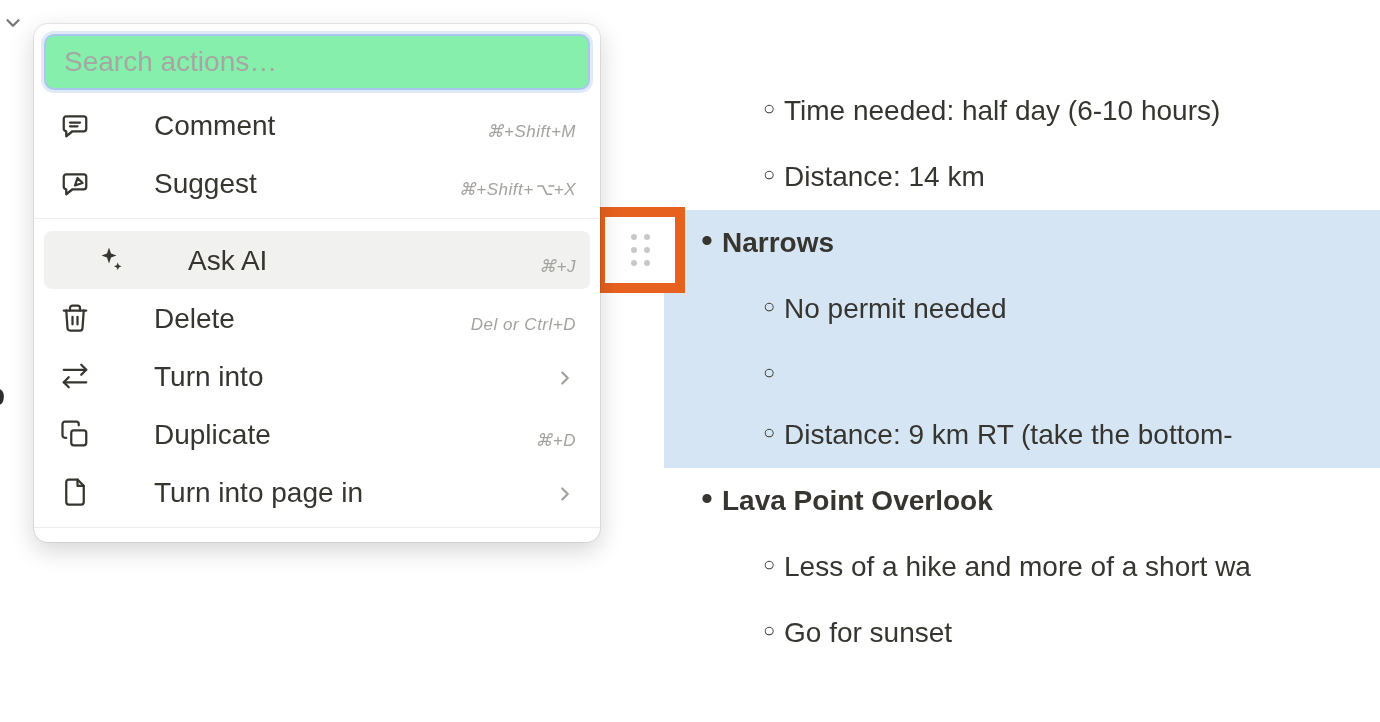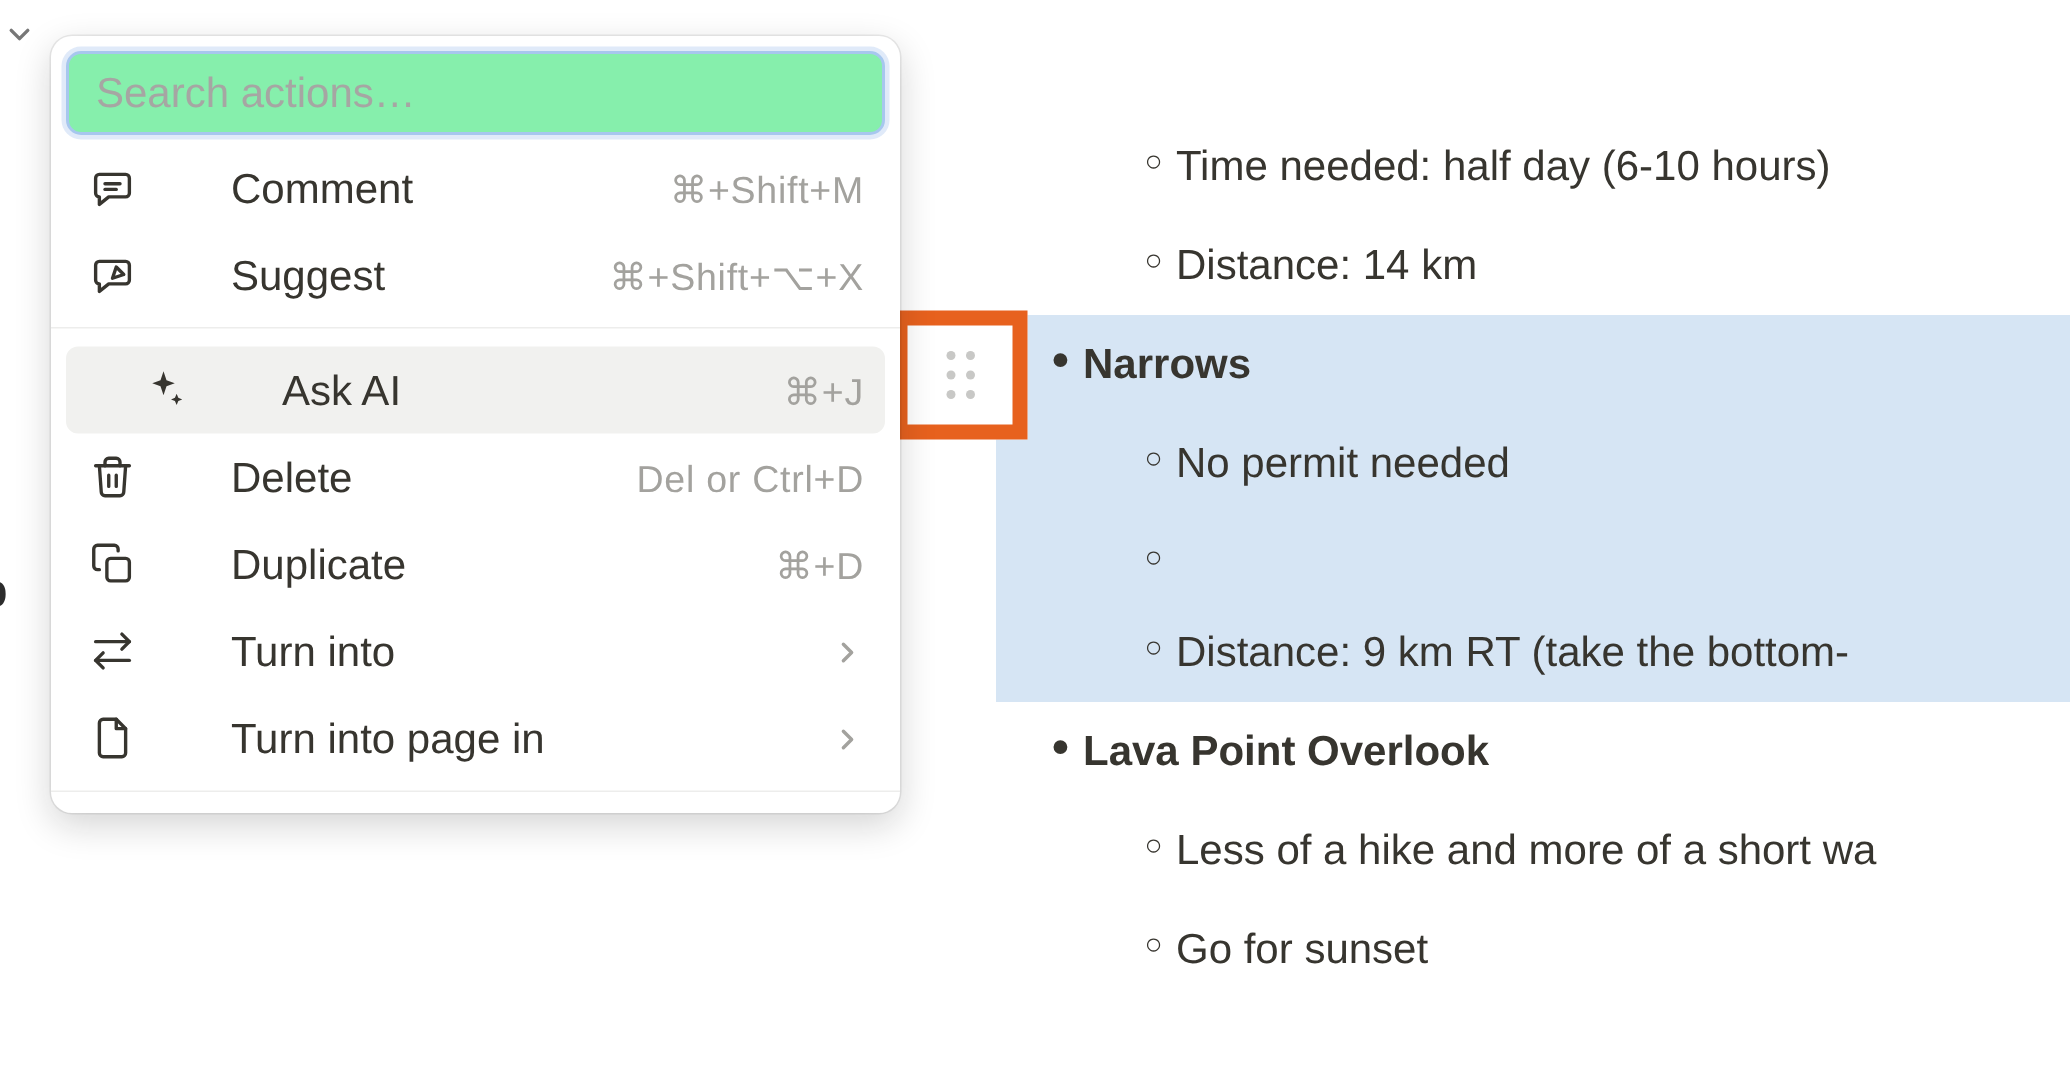--- a/index.html
+++ b/index.html
@@ -84,23 +84,24 @@
   justify-content: center;
   color: #37352f;
 }
 .menu-label {
   flex: 1;
   font-size: 28px;
   margin-left: 18px;
   color: #37352f;
 }
 .menu-shortcut {
-  font-size: 25px;
+  font-size: 17px;
   color: #a3a29e;
   letter-spacing: 0.5px;
+  font-style: italic;
 }
 .menu-chevron {
   color: #a3a29e;
 }
 
 
 .highlight-box {
   position: absolute;
   top: 207px;
   left: 595px;
@@ -275,48 +276,48 @@
             <path d="M8 6V4a2 2 0 0 1 2-2h4a2 2 0 0 1 2 2v2"></path>
           </svg>
       </span>
       <span class="menu-label">Delete</span>
       <span class="menu-shortcut">Del or Ctrl+D</span>
     </div>
 
     <div class="menu-item">
       <span class="menu-icon">
         <svg width="30" height="30" viewBox="0 0 24 24" fill="none" stroke="currentColor" stroke-width="1.8" stroke-linecap="round" stroke-linejoin="round">
-            <rect x="9" y="9" width="12" height="12" rx="2"></rect>
-            <path d="M5 15H4a2 2 0 0 1-2-2V4a2 2 0 0 1 2-2h9a2 2 0 0 1 2 2v1"></path>
-          </svg>
-      </span>
-      <span class="menu-label">Duplicate</span>
-      <span class="menu-shortcut">⌘+D</span>
-    </div>
-
-    <div class="menu-item">
-      <span class="menu-icon">
-        <svg width="30" height="30" viewBox="0 0 24 24" fill="none" stroke="currentColor" stroke-width="1.8" stroke-linecap="round" stroke-linejoin="round">
             <polyline points="17 3 21 7 17 11"></polyline>
             <path d="M3 7h18"></path>
             <polyline points="7 21 3 17 7 13"></polyline>
             <path d="M21 17H3"></path>
           </svg>
       </span>
       <span class="menu-label">Turn into</span>
       <span class="menu-chevron">
         <svg width="22" height="22" viewBox="0 0 24 24" fill="none" stroke="currentColor" stroke-width="2.5" stroke-linecap="round" stroke-linejoin="round">
             <polyline points="9 18 15 12 9 6"></polyline>
           </svg>
       </span>
     </div>
 
     <div class="menu-item">
       <span class="menu-icon">
         <svg width="30" height="30" viewBox="0 0 24 24" fill="none" stroke="currentColor" stroke-width="1.8" stroke-linecap="round" stroke-linejoin="round">
+            <rect x="9" y="9" width="12" height="12" rx="2"></rect>
+            <path d="M5 15H4a2 2 0 0 1-2-2V4a2 2 0 0 1 2-2h9a2 2 0 0 1 2 2v1"></path>
+          </svg>
+      </span>
+      <span class="menu-label">Duplicate</span>
+      <span class="menu-shortcut">⌘+D</span>
+    </div>
+
+    <div class="menu-item">
+      <span class="menu-icon">
+        <svg width="30" height="30" viewBox="0 0 24 24" fill="none" stroke="currentColor" stroke-width="1.8" stroke-linecap="round" stroke-linejoin="round">
             <path d="M14 2H7a2 2 0 0 0-2 2v16a2 2 0 0 0 2 2h10a2 2 0 0 0 2-2V7z"></path>
             <polyline points="14 2 14 7 19 7"></polyline>
           </svg>
       </span>
       <span class="menu-label">Turn into page in</span>
       <span class="menu-chevron">
         <svg width="22" height="22" viewBox="0 0 24 24" fill="none" stroke="currentColor" stroke-width="2.5" stroke-linecap="round" stroke-linejoin="round">
             <polyline points="9 18 15 12 9 6"></polyline>
           </svg>
       </span>

